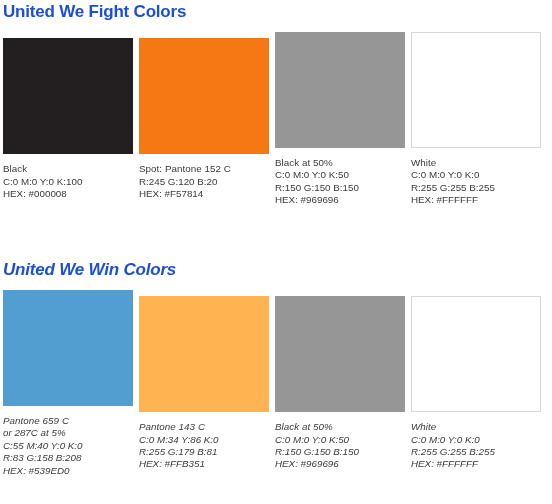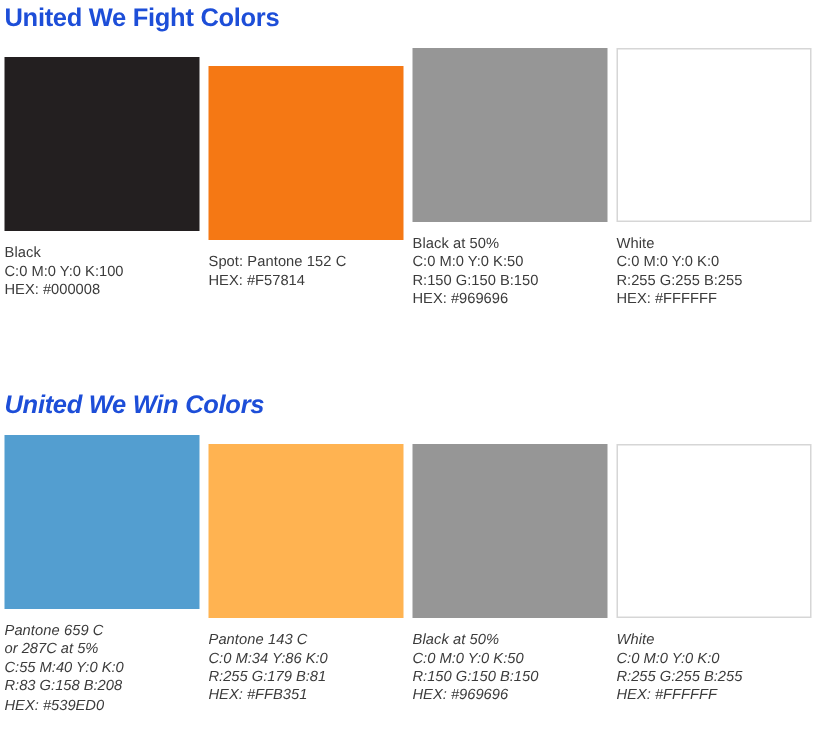--- a/index.html
+++ b/index.html
@@ -86,20 +86,21 @@
           <div class="ln-name">Black</div>
           <div>C:0 M:0 Y:0 K:100</div>
           <div>HEX: #000008</div>
         </div>
       </div>
 
       <div class="swatch-cell">
         <div class="swatch" id="sw-0-1" style="background-color: rgb(245, 120, 20);"></div>
         <div class="swatch-info">
           <div class="ln-name">Spot: Pantone 152 C</div>
+          <div>R:245 G:120 B:20</div>
           <div>HEX: #F57814</div>
         </div>
       </div>
 
       <div class="swatch-cell">
         <div class="swatch" id="sw-0-2" style="background-color: rgb(150, 150, 150);"></div>
         <div class="swatch-info">
           <div class="ln-name">Black at 50%</div>
           <div>C:0 M:0 Y:0 K:50</div>
           <div>R:150 G:150 B:150</div>

